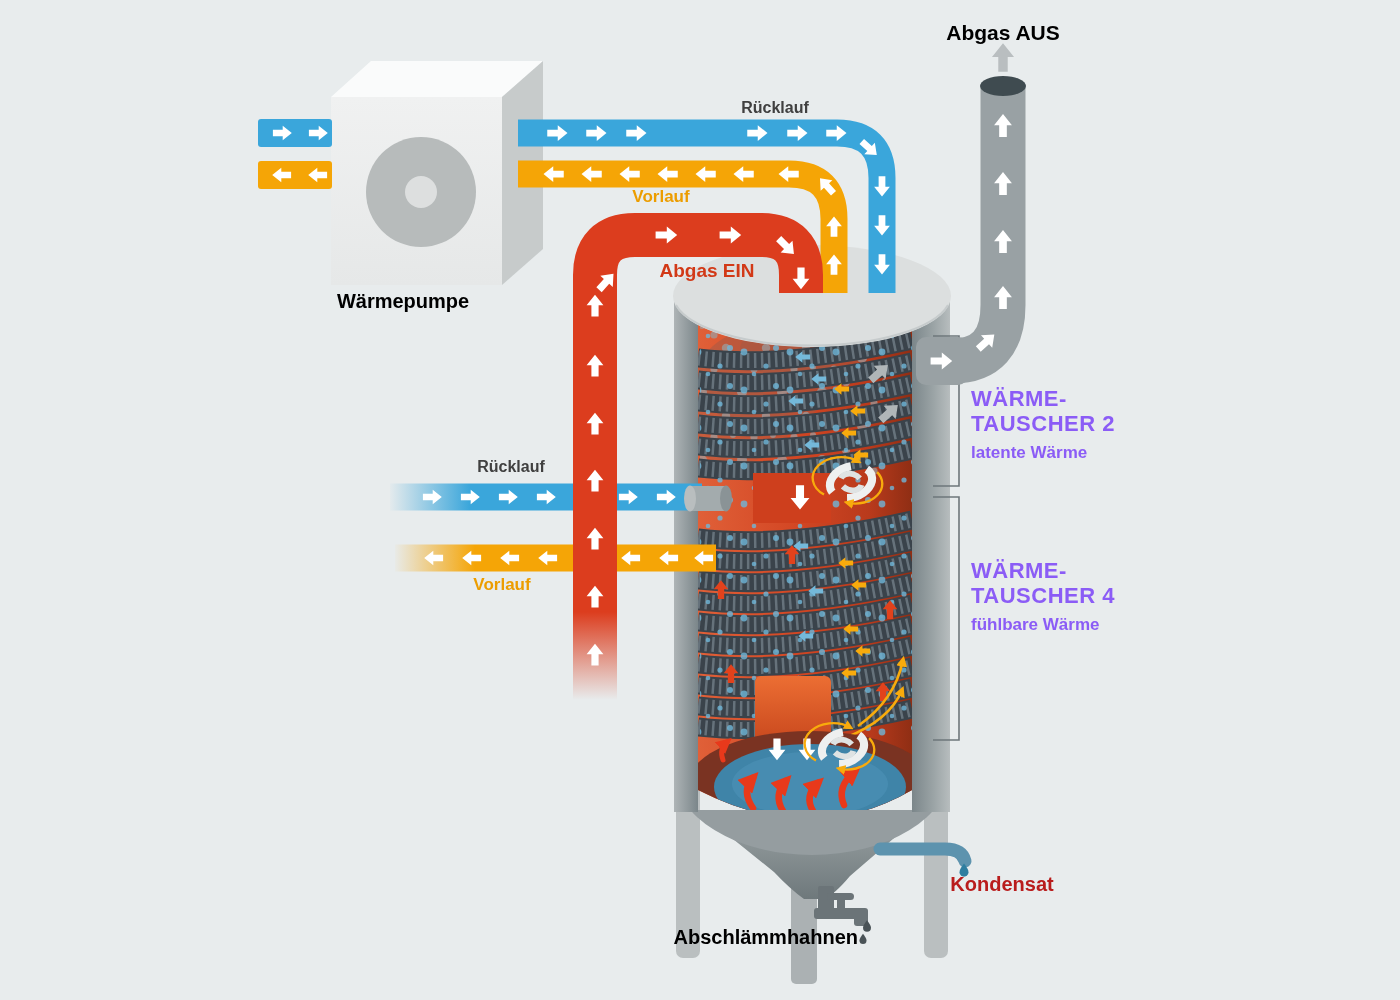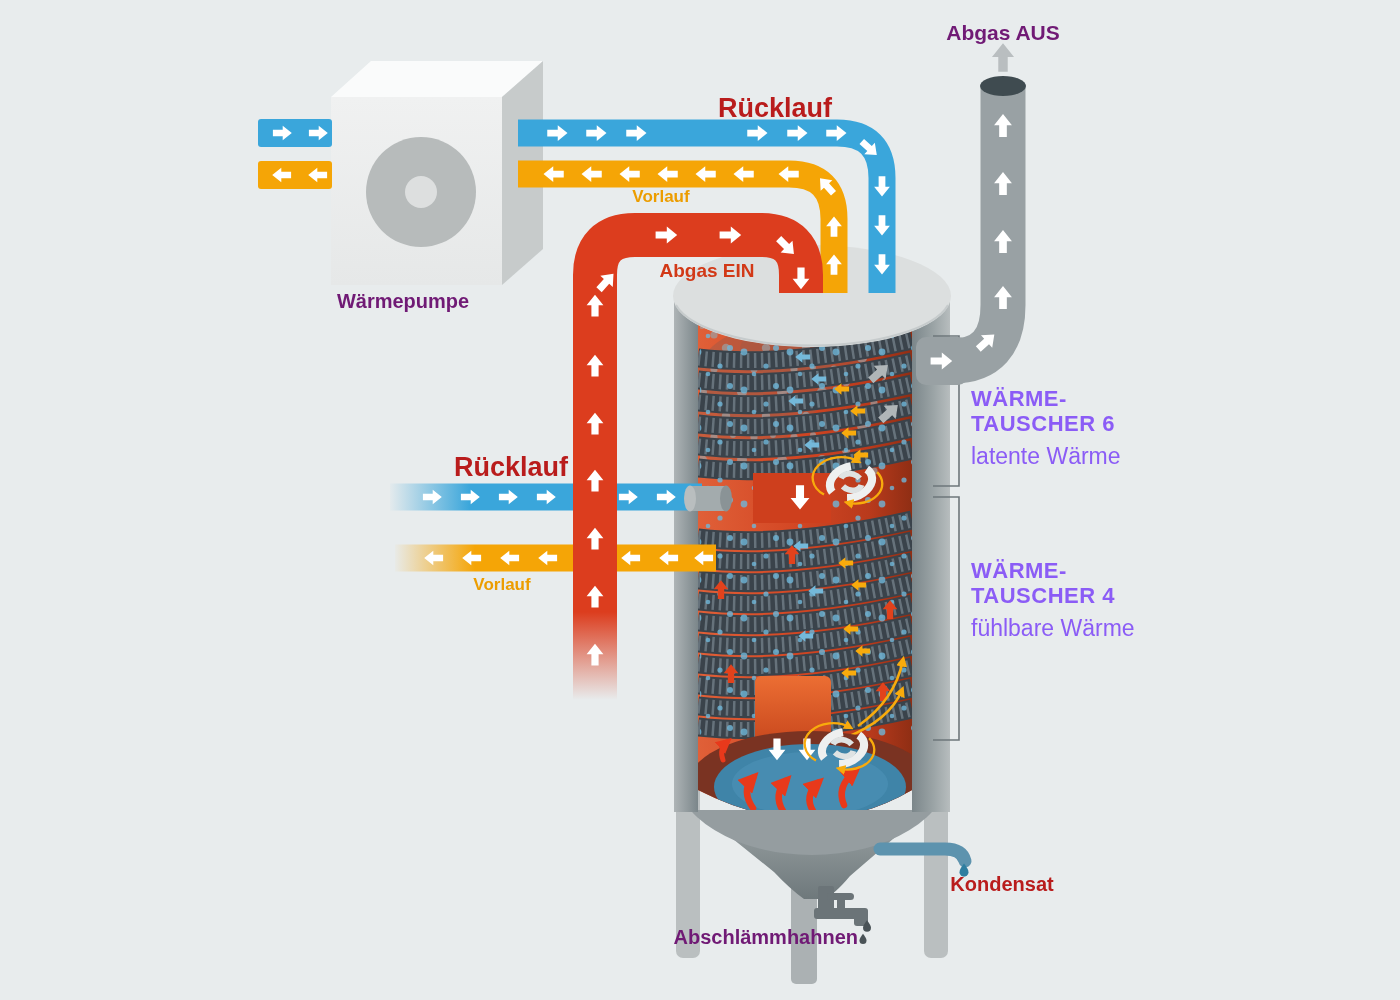--- a/index.html
+++ b/index.html
@@ -1,27 +1,27 @@
 <!DOCTYPE html>
 <html><head>
 <meta charset="utf-8">
 <style>
   html,body{margin:0;padding:0;background:#E8ECED;}
   #stage{position:relative;width:1400px;height:1000px;background:#E8ECED;overflow:hidden;
          font-family:"Liberation Sans",sans-serif;}
   #stage svg{position:absolute;left:0;top:0;}
   .lbl{position:absolute;font-weight:700;white-space:nowrap;transform:translate(-50%,-50%);}
-  .lbl-blue{color:#b91c1c;font-size:27px;}
+  .lbl-blue{color:#404040;font-size:16px;}
   .lbl-orange{color:#EC9D00;font-size:17px;}
   .lbl-red{color:#D23917;font-size:19px;}
-  .lbl-gray{color:#701a75;font-size:20px;}
+  .lbl-gray{color:#000000;font-size:20px;}
   .lbl-teal{color:#b91c1c;font-size:20px;}
   .wt-block{position:absolute;transform:none;color:#8b5cf6;}
   .wt-title{font-weight:700;font-size:22px;line-height:25px;letter-spacing:.5px;}
-  .wt-sub{font-weight:400;font-size:23px;margin-top:7px;}
+  .wt-sub{font-weight:700;font-size:17px;margin-top:7px;}
   .lbl-right{transform:translate(0,-50%);margin-top:12px;}
 </style>
 </head>
 <body>
 
 <div id="stage">
 
 <svg width="1400" height="1000" viewBox="0 0 1400 1000">
   <defs>
     <path id="arr" d="M-13,-4.5 L1,-4.5 L1,-10.5 L14,0 L1,10.5 L1,4.5 L-13,4.5 Z"></path>
@@ -375,21 +375,21 @@
 <div class="lbl lbl-blue" style="left:775px;top:108px;">Rücklauf</div>
 <div class="lbl lbl-orange" style="left:661px;top:197px;">Vorlauf</div>
 <div class="lbl lbl-red" style="left:707px;top:271px;">Abgas EIN</div>
 <div class="lbl lbl-gray" style="left:1003px;top:33px;font-size:21px;">Abgas AUS</div>
 <div class="lbl lbl-blue" style="left:511px;top:467px;">Rücklauf</div>
 <div class="lbl lbl-orange" style="left:502px;top:585px;">Vorlauf</div>
 
 <div class="wt-block" style="left:971px;top:386px;">
   <div class="wt-title">
     <div>WÄRME-</div>
-    <div>TAUSCHER 6</div>
+    <div>TAUSCHER 2</div>
   </div>
   <div class="wt-sub">latente Wärme</div>
 </div>
 
 <div class="wt-block" style="left:971px;top:558px;">
   <div class="wt-title">
     <div>WÄRME-</div>
     <div>TAUSCHER 4</div>
   </div>
   <div class="wt-sub">fühlbare Wärme</div>

